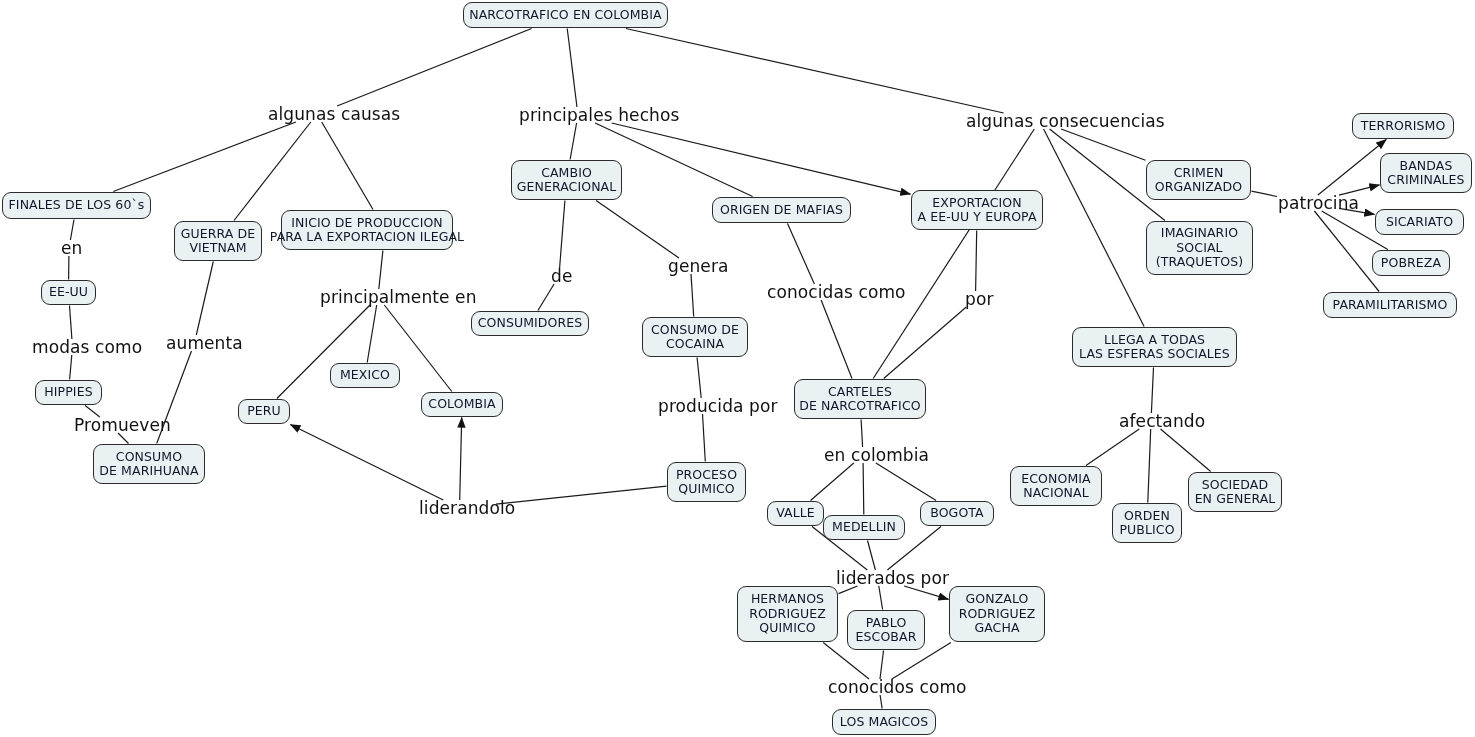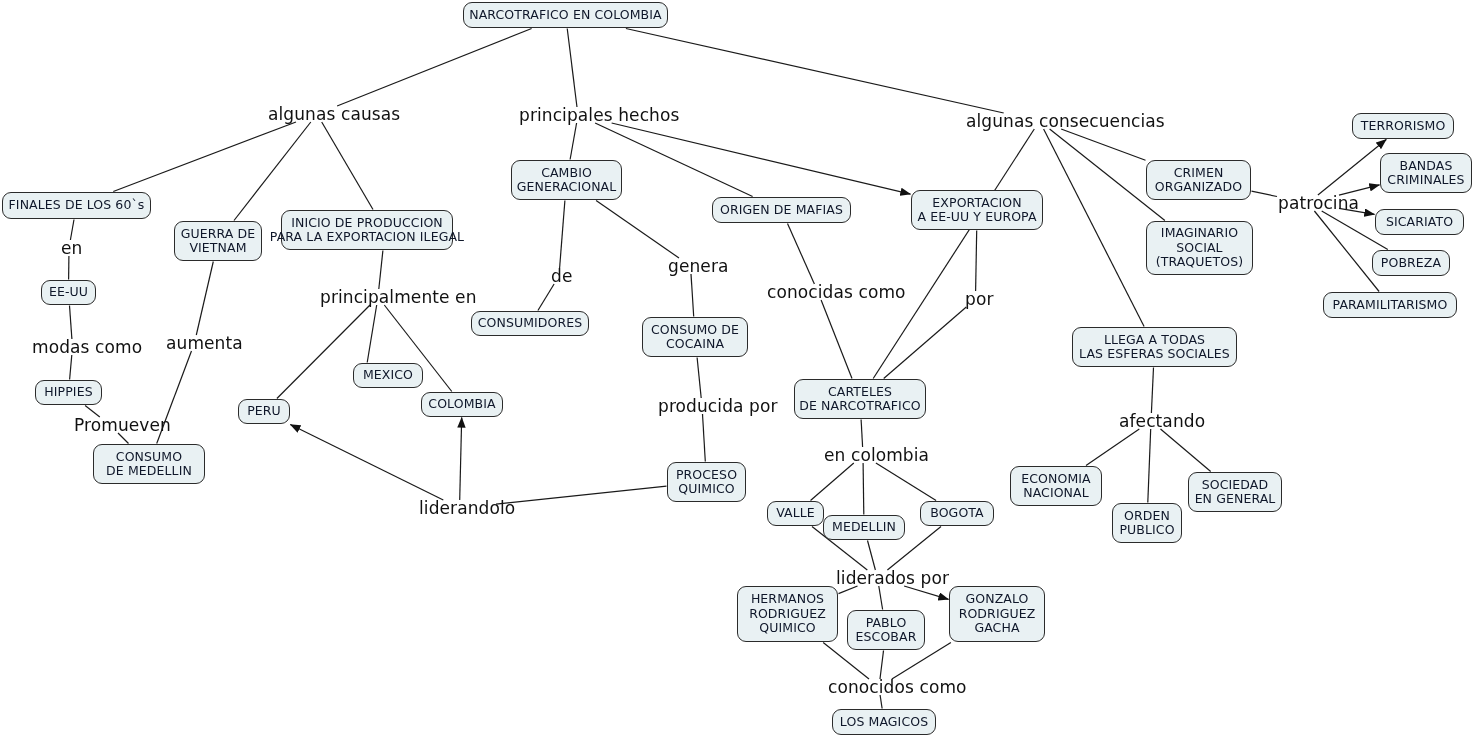--- a/index.html
+++ b/index.html
@@ -146,26 +146,26 @@
       <div class="linklabel" style="left: 828px; top: 680px;">conocidos como</div>
       <div class="linklabel" style="left: 1278px; top: 196px;">patrocina</div>
       <div class="linklabel" style="left: 1119px; top: 414px;">afectando</div>
     </div>
   <div id="nodes-group">
       <div class="node" style="left: 463px; top: 2px; width: 205px; height: 26px;">NARCOTRAFICO EN COLOMBIA</div>
       <div class="node" style="left: 2px; top: 192px; width: 149px; height: 27px;">FINALES DE LOS 60`s</div>
       <div class="node" style="left: 41px; top: 280px; width: 55px; height: 25px;">EE-UU</div>
       <div class="node" style="left: 35px; top: 380px; width: 67px; height: 25px;">HIPPIES</div>
       <div class="node" style="left: 93px; top: 444px; width: 112px; height: 40px;">CONSUMO
-DE MEDELLIN</div>
+DE MARIHUANA</div>
       <div class="node" style="left: 174px; top: 221px; width: 88px; height: 40px;">GUERRA DE
 VIETNAM</div>
       <div class="node" style="left: 281px; top: 210px; width: 172px; height: 40px;">INICIO DE PRODUCCION
 PARA LA EXPORTACION ILEGAL</div>
-      <div class="node" style="left: 330px; top: 363px; width: 70px; height: 25px; margin-left: 23px;">MEXICO</div>
+      <div class="node" style="left: 330px; top: 363px; width: 70px; height: 25px;">MEXICO</div>
       <div class="node" style="left: 238px; top: 399px; width: 52px; height: 25px;">PERU</div>
       <div class="node" style="left: 421px; top: 392px; width: 82px; height: 25px;">COLOMBIA</div>
       <div class="node" style="left: 511px; top: 160px; width: 111px; height: 40px;">CAMBIO
 GENERACIONAL</div>
       <div class="node" style="left: 471px; top: 311px; width: 118px; height: 25px;">CONSUMIDORES</div>
       <div class="node" style="left: 642px; top: 317px; width: 106px; height: 40px;">CONSUMO DE
 COCAINA</div>
       <div class="node" style="left: 667px; top: 462px; width: 79px; height: 40px;">PROCESO
 QUIMICO</div>
       <div class="node" style="left: 712px; top: 197px; width: 139px; height: 26px;">ORIGEN DE MAFIAS</div>

